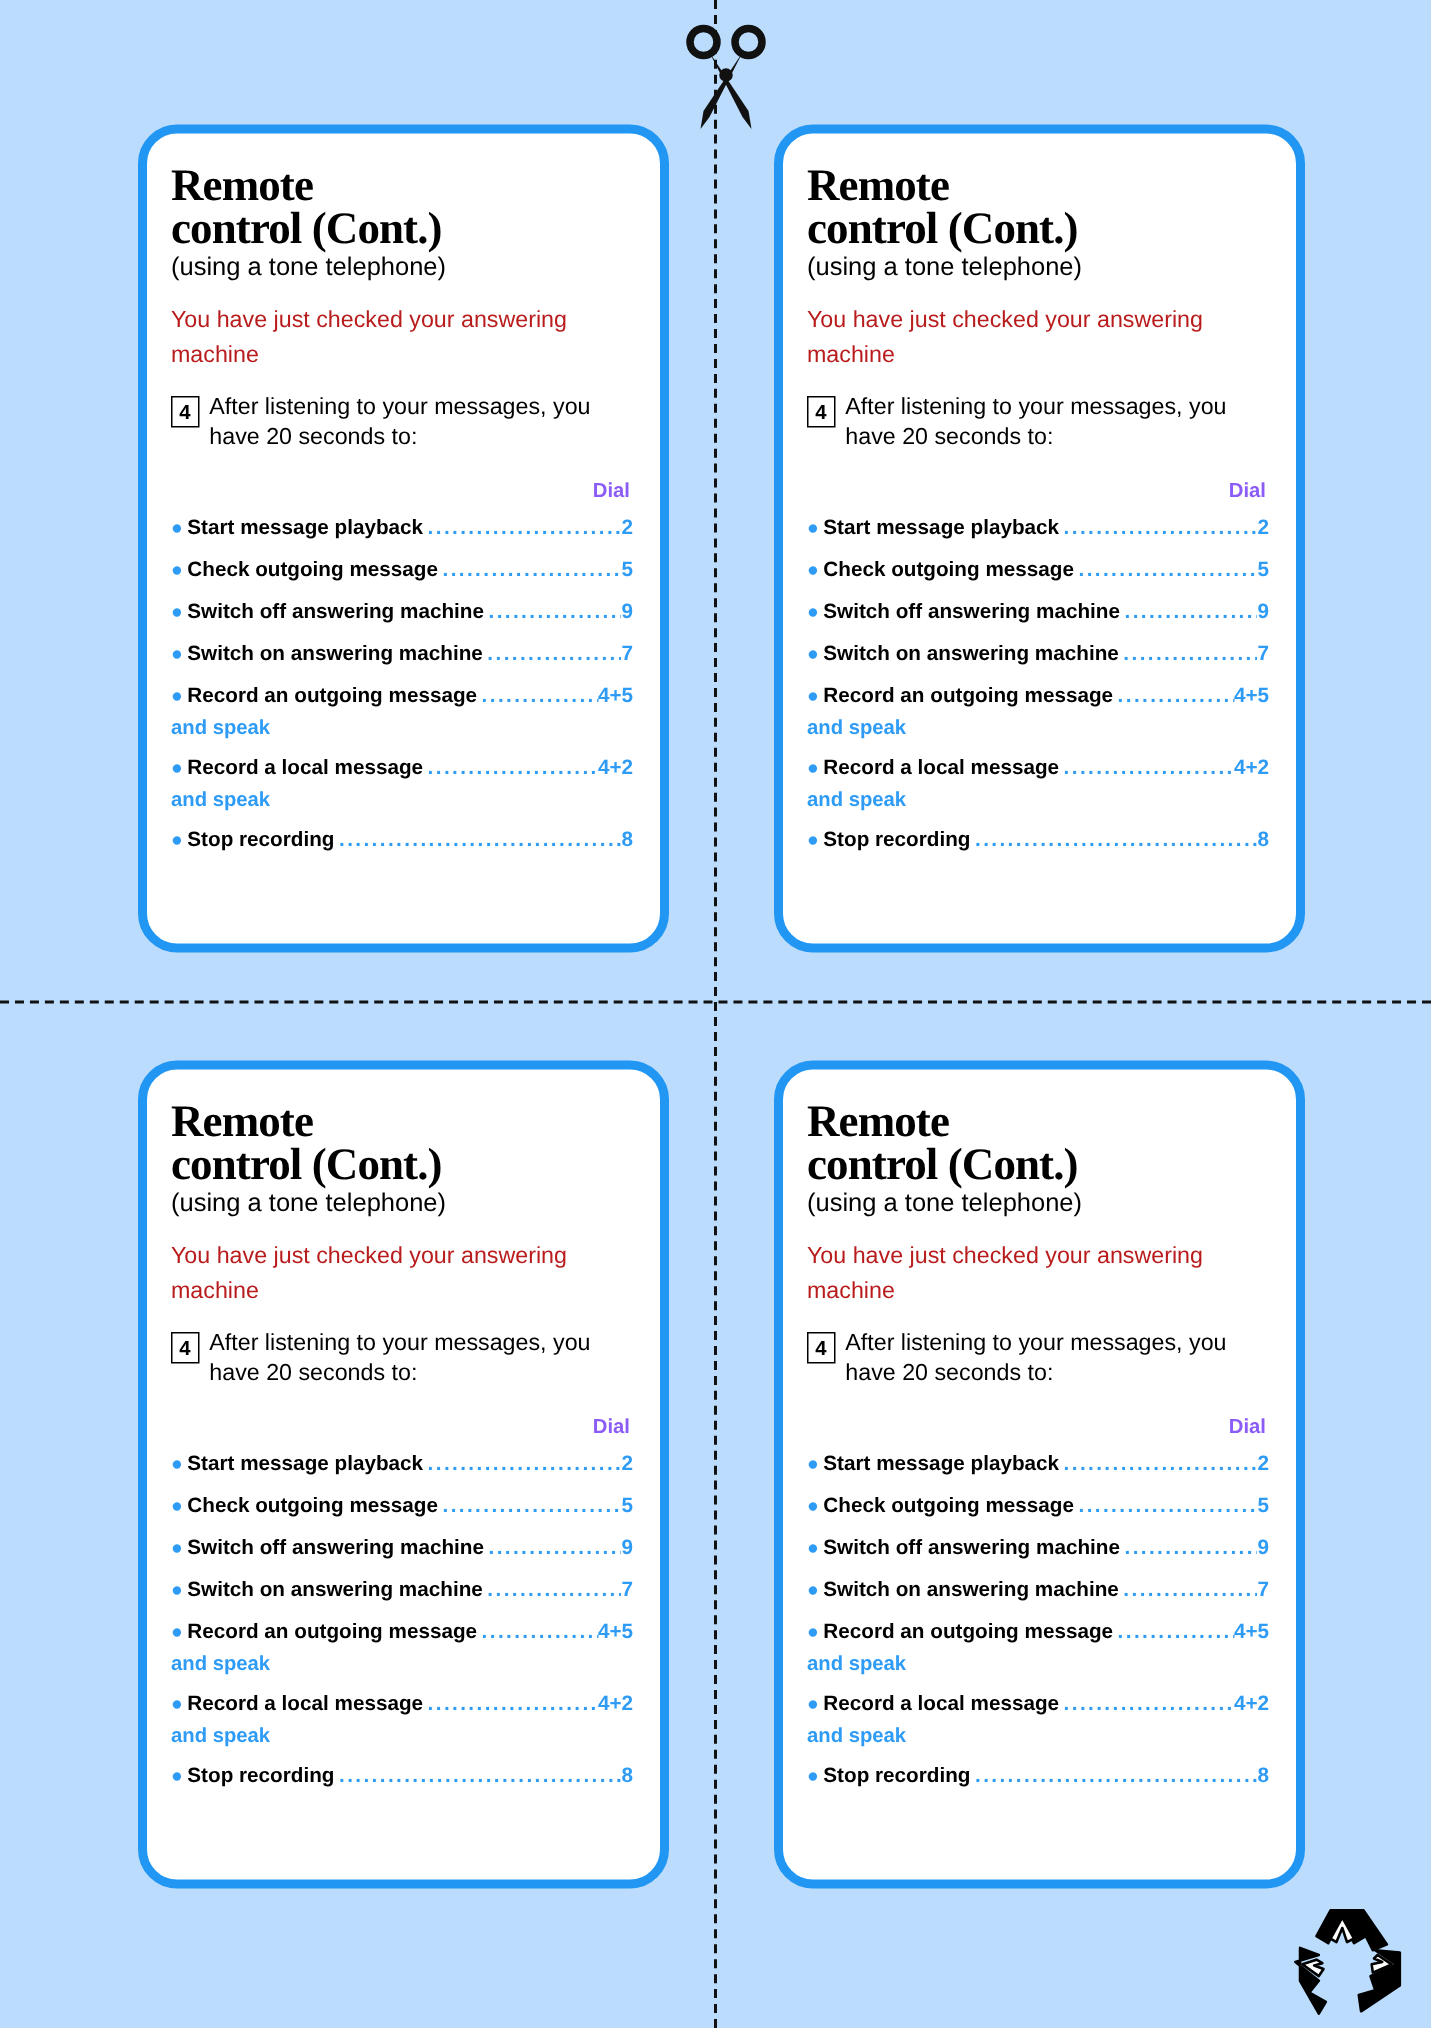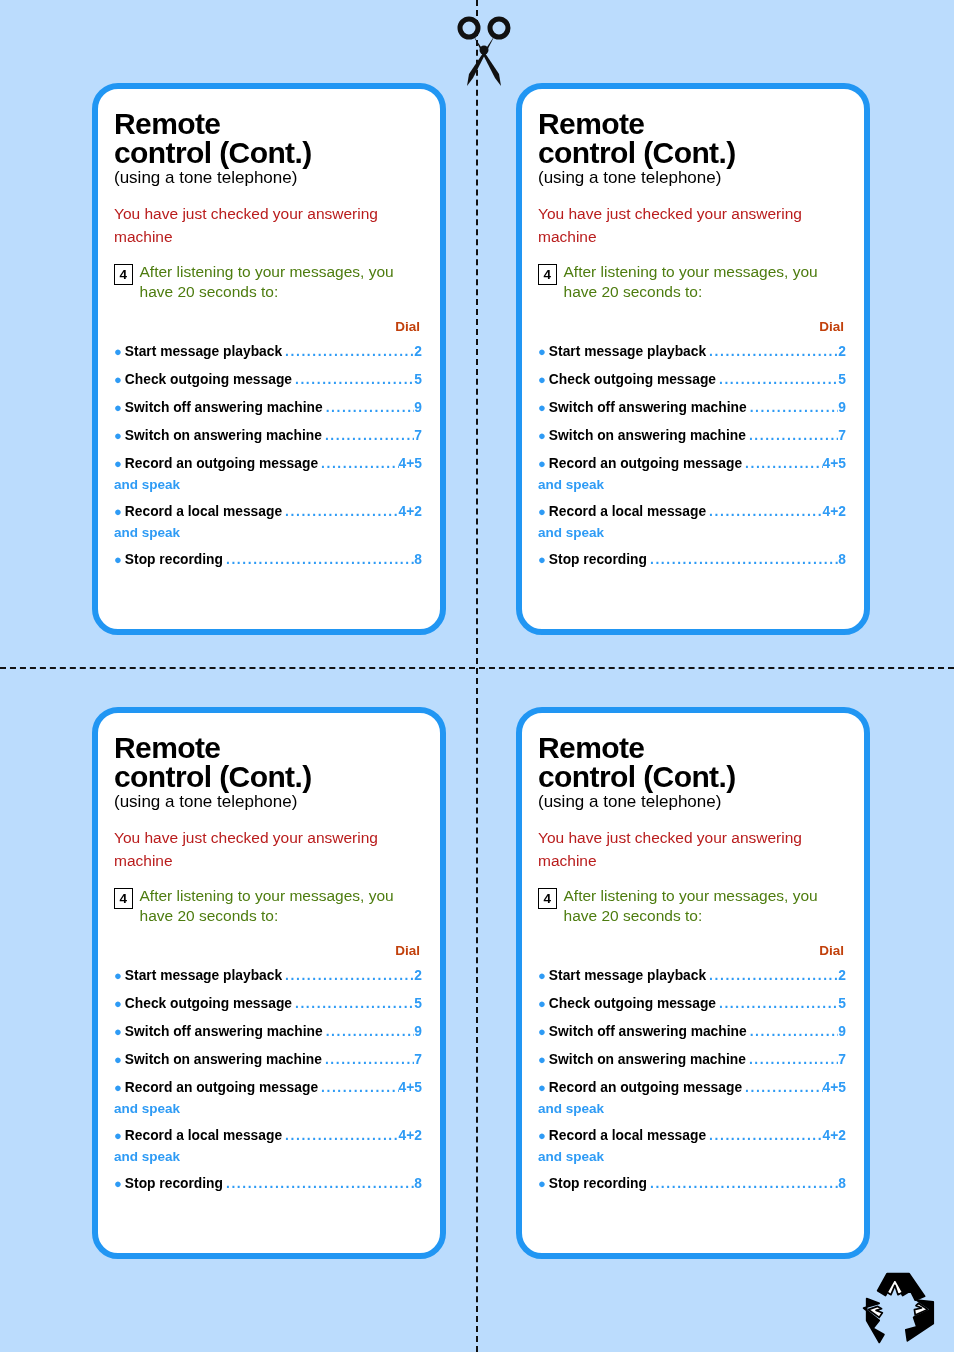--- a/index.html
+++ b/index.html
@@ -62,21 +62,21 @@
     padding: 20px 18px 0 16px;
   }
 
   
   .title {
     color: #000;
     font-weight: bold;
     font-size: 30px;
     line-height: 0.98;
     letter-spacing: -0.6px;
-    font-family: Liberation Sans, sans-serif;
+    font-family: Liberation Serif, serif;
     margin: 0;
   }
   .title .l2 { display: block; }
   .subtitle {
     color: #000;
     font-size: 17px;
     margin-top: 1px;
     line-height: 1.1;
   }
 
@@ -98,27 +98,27 @@
     color: #000;
     font-weight: bold;
     font-size: 13.5px;
     line-height: 1;
     padding: 2.5px 4.5px 3px 4.5px;
     margin-right: 7px;
     margin-top: 2px;
     background: #fff;
   }
   .step-text {
-    color: #4d7c0f;
+    color: #000000;
     font-size: 15.5px;
     line-height: 1.25;
   }
 
   .dial-label {
-    color: #c2410c;
+    color: #8b5cf6;
     font-weight: bold;
     font-size: 13.5px;
     text-align: right;
     margin-top: 18px;
     padding-right: 2px;
   }
 
   
   .opt-list {
     margin-top: 10px;

